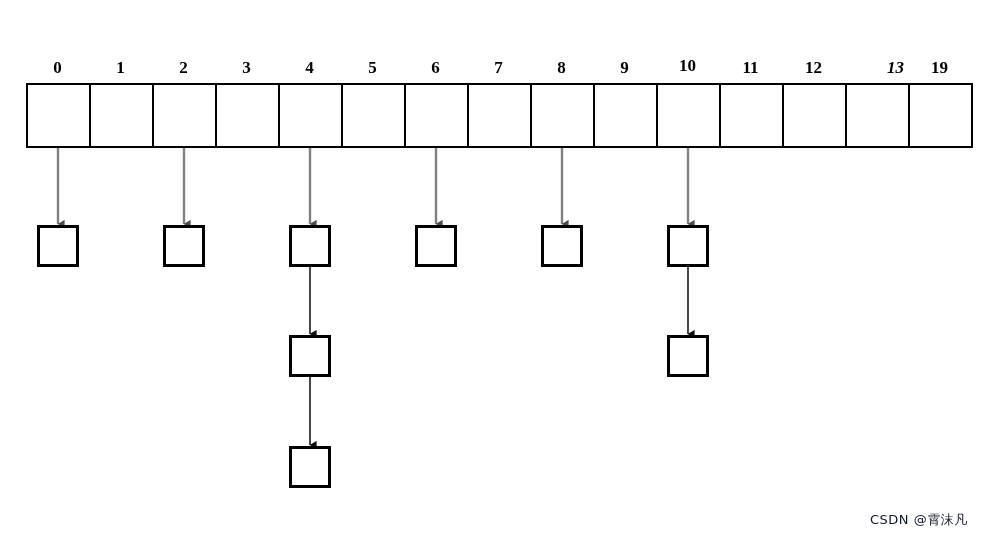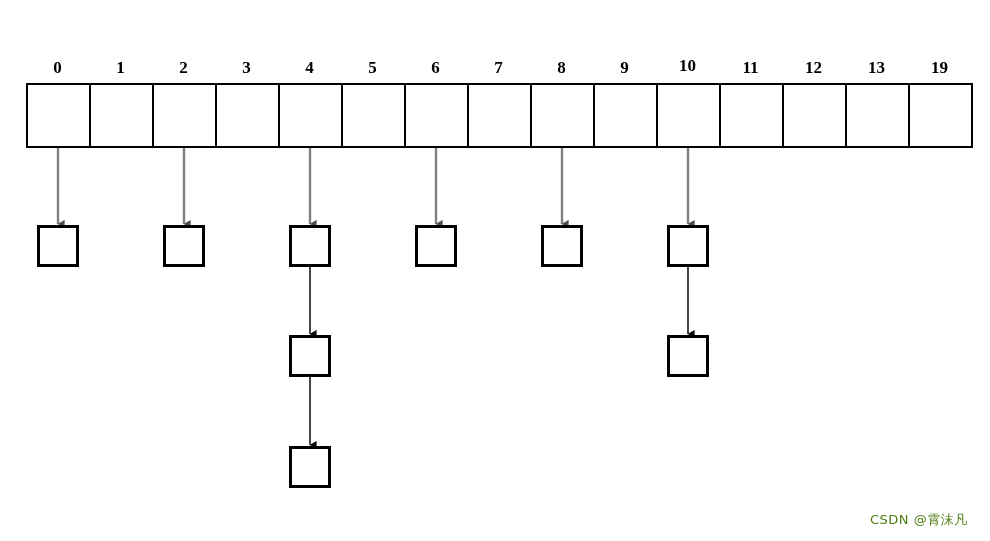--- a/index.html
+++ b/index.html
@@ -88,21 +88,21 @@
       <div class="idx-label" style="left: 215px; top: 58px;">3</div>
       <div class="idx-label" style="left: 278px; top: 58px;">4</div>
       <div class="idx-label" style="left: 341px; top: 58px;">5</div>
       <div class="idx-label" style="left: 404px; top: 58px;">6</div>
       <div class="idx-label" style="left: 467px; top: 58px;">7</div>
       <div class="idx-label" style="left: 530px; top: 58px;">8</div>
       <div class="idx-label" style="left: 593px; top: 58px;">9</div>
       <div class="idx-label" style="left: 656px; top: 56px;">10</div>
       <div class="idx-label" style="left: 719px; top: 58px;">11</div>
       <div class="idx-label" style="left: 782px; top: 58px; text-align: center;">12</div>
-      <div class="idx-label" style="left: 845px; top: 58px;">13</div>
+      <div class="idx-label" style="left: 864px; top: 58px; font-style: italic;">13</div>
       <div class="idx-label" style="left: 908px; top: 58px;">19</div>
     </div>
   <div id="array-cells">
       <div class="array-cell" style="left: 26px; top: 83px; width: 65px; height: 65px; z-index: 2;"></div>
       <div class="array-cell" style="left: 89px; top: 83px; width: 65px; height: 65px; z-index: 2;"></div>
       <div class="array-cell" style="left: 152px; top: 83px; width: 65px; height: 65px; z-index: 2;"></div>
       <div class="array-cell" style="left: 215px; top: 83px; width: 65px; height: 65px; z-index: 2;"></div>
       <div class="array-cell" style="left: 278px; top: 83px; width: 65px; height: 65px; z-index: 2;"></div>
       <div class="array-cell" style="left: 341px; top: 83px; width: 65px; height: 65px; z-index: 2;"></div>
       <div class="array-cell" style="left: 404px; top: 83px; width: 65px; height: 65px; z-index: 2;"></div>
@@ -120,14 +120,14 @@
       <div class="node-box" style="left: 163px; top: 225px; width: 42px; height: 42px; z-index: 3;"></div>
       <div class="node-box" style="left: 289px; top: 225px; width: 42px; height: 42px; z-index: 3;"></div>
       <div class="node-box" style="left: 289px; top: 335px; width: 42px; height: 42px; z-index: 3;"></div>
       <div class="node-box" style="left: 289px; top: 446px; width: 42px; height: 42px; z-index: 3;"></div>
       <div class="node-box" style="left: 415px; top: 225px; width: 42px; height: 42px; z-index: 3;"></div>
       <div class="node-box" style="left: 541px; top: 225px; width: 42px; height: 42px; z-index: 3;"></div>
       <div class="node-box" style="left: 667px; top: 225px; width: 42px; height: 42px; z-index: 3;"></div>
       <div class="node-box" style="left: 667px; top: 335px; width: 42px; height: 42px; z-index: 3;"></div>
     </div>
 
-  <div class="watermark" style="left: 870px; top: 511px; color: #4d7c0f;">CSDN @霄沫凡</div>
+  <div class="watermark" style="left: 870px; top: 511px; color: #0f172a;">CSDN @霄沫凡</div>
 </div>
 
 </body></html>

